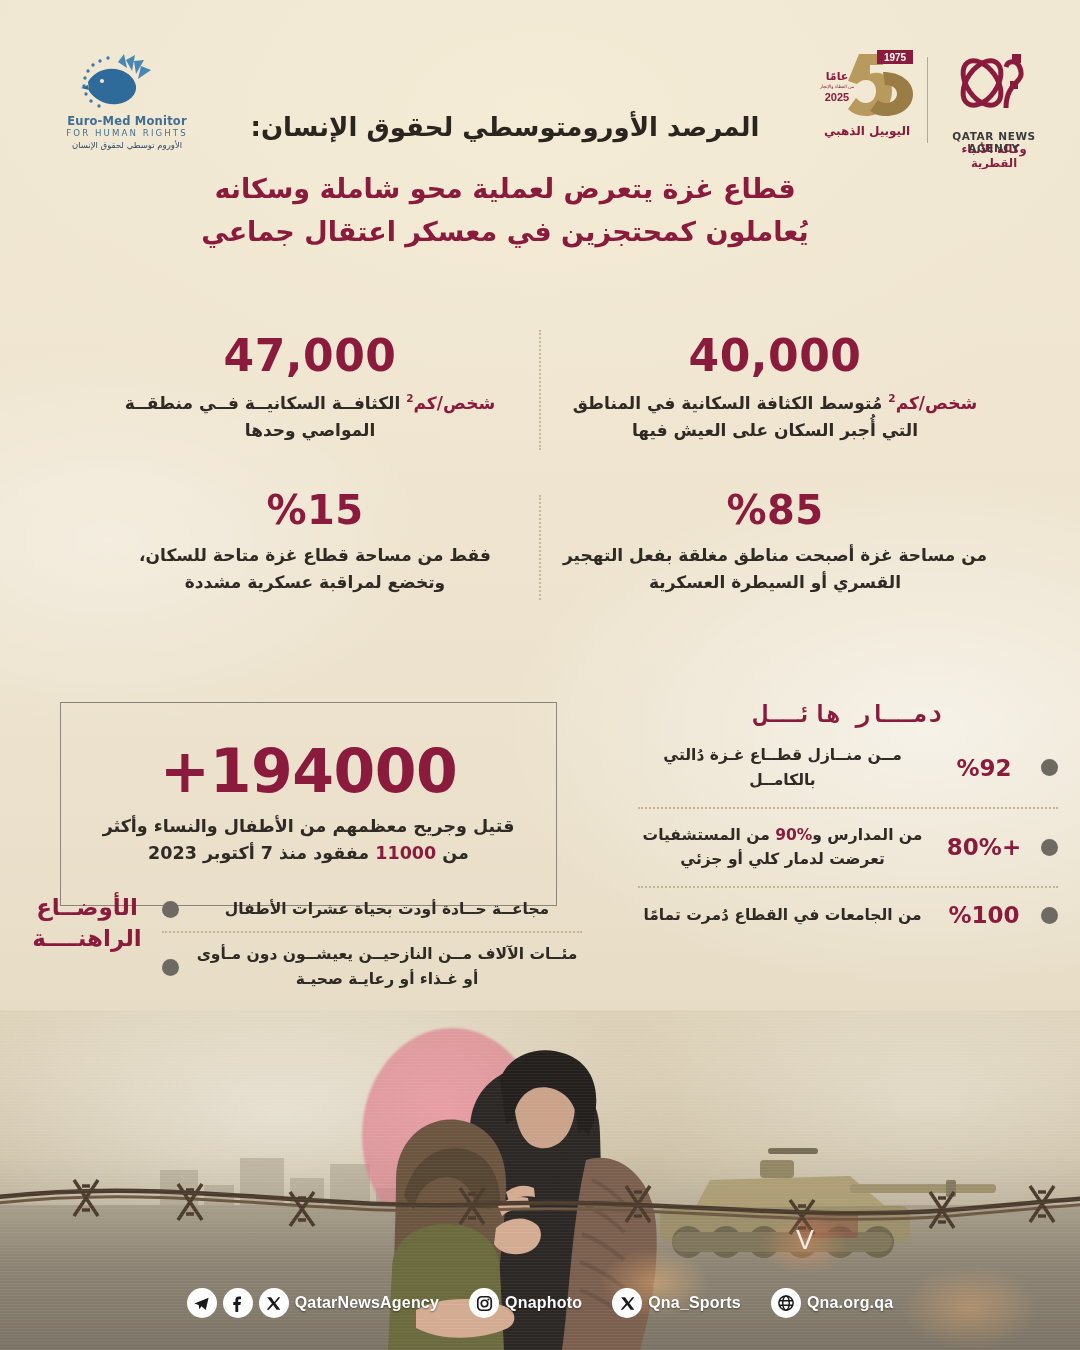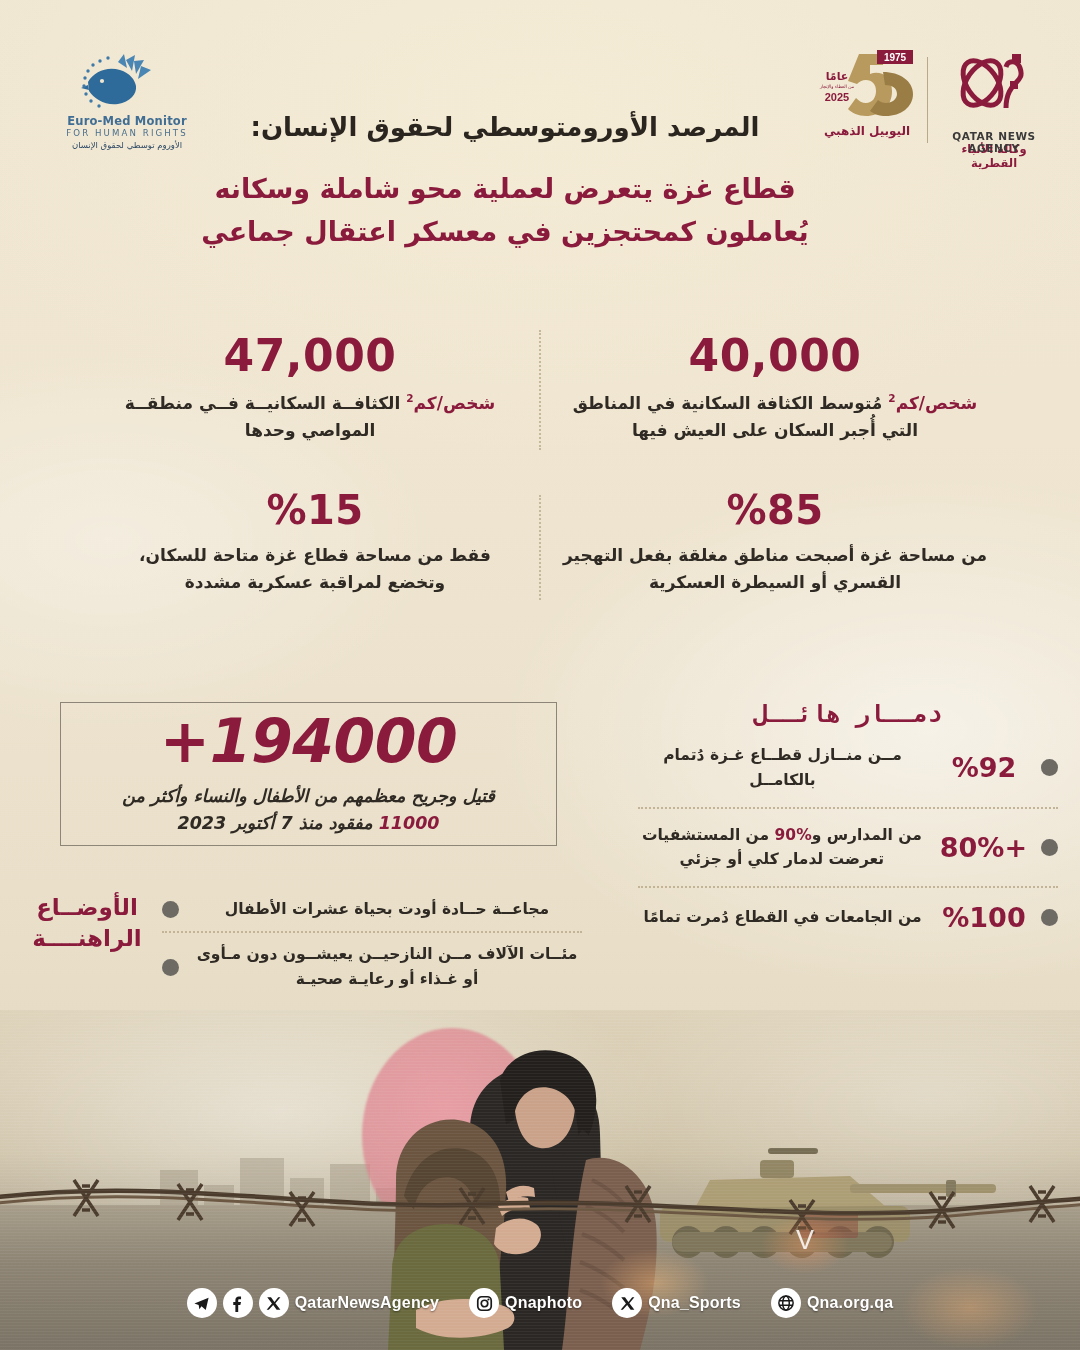--- a/index.html
+++ b/index.html
@@ -55,34 +55,34 @@
   .cell .desc{margin-top:12px;font-size:17px;color:#2f2a24;line-height:1.6;font-weight:600;}
   .red{color:#8a1b3d;font-weight:700;}
   sup{font-size:.62em;vertical-align:super;}
 
   .c-tl{left:100px;top:14px;width:420px;}
   .c-tr{left:560px;top:14px;width:430px;}
   .c-bl{left:110px;top:170px;width:410px;}
   .c-br{left:560px;top:170px;width:430px;}
 
   
-  .bigbox{position:absolute;left:60px;top:702px;width:497px;height:144px;
+  .bigbox{position:absolute;left:60px;top:702px;width:497px;height:204px;
     border:1.6px solid #8c8578;box-sizing:border-box;direction:rtl;text-align:center;
-    display:flex;flex-direction:column;align-items:center;justify-content:center;font-style:italic;}
+    display:flex;flex-direction:column;align-items:center;justify-content:center;}
   .bigbox .bignum{font-size:60px;font-weight:800;color:#8a1b3d;line-height:1;letter-spacing:-.5px;}
   .bigbox .bigdesc{margin-top:12px;font-size:17.5px;color:#2f2a24;line-height:1.55;font-weight:600;
      width:430px;}
 
   
   .destr{position:absolute;right:22px;top:700px;width:420px;direction:rtl;}
   .destr .head{text-align:center;font-size:24px;font-weight:800;color:#8a1b3d;letter-spacing:1px;font-family:Liberation Mono, monospace;}
   .drow{display:flex;align-items:center;gap:14px;padding:14px 0 14px 0;}
   .drow + .drow{border-top:2px dotted #c3b497;}
   .dot{width:17px;height:17px;border-radius:50%;background:#6d6a64;flex:0 0 17px;}
-  .dpct{font-size:27px;font-weight:800;color:#8a1b3d;flex:0 0 auto;min-width:86px;text-align:center;}
+  .dpct{font-size:23px;font-weight:800;color:#8a1b3d;flex:0 0 auto;min-width:86px;text-align:center;}
   .dtxt{font-size:15.5px;color:#2f2a24;line-height:1.6;font-weight:600;text-align:center;flex:1;}
 
   
   .situ{position:absolute;left:22px;top:888px;width:560px;direction:rtl;
     display:flex;align-items:flex-start;gap:10px;}
   .situ .head{font-size:23px;font-weight:800;color:#8a1b3d;line-height:1.35;
     text-align:center;flex:0 0 130px;padding-top:4px;letter-spacing:.5px;}
   .situ .rows{flex:1;}
   .srow{display:flex;align-items:center;gap:13px;padding:9px 0;}
   .srow + .srow{border-top:2px dotted #c3b497;}
@@ -223,21 +223,21 @@
     <div class="bignum">194000+</div>
     <div class="bigdesc"><span>قتيل وجريح معظمهم من الأطفال والنساء وأكثر من </span><span class="red">11000</span><span> مفقود منذ 7 أكتوبر 2023</span></div>
   </div>
 
   <div class="destr">
     <div class="head">دمــار هائــل</div>
 
     <div class="drow">
       <div class="dot"></div>
       <div class="dpct">%92</div>
-      <div class="dtxt">مــن منــازل قطــاع غـزة دُتمام بالكامــل</div>
+      <div class="dtxt">مــن منــازل قطــاع غـزة دُالتي بالكامــل</div>
     </div>
 
     <div class="drow">
       <div class="dot"></div>
       <div class="dpct">+80%</div>
       <div class="dtxt"><span>من المدارس و</span><span class="red">%90</span><span> من المستشفيات تعرضت لدمار كلي أو جزئي</span></div>
     </div>
 
     <div class="drow">
       <div class="dot"></div>

